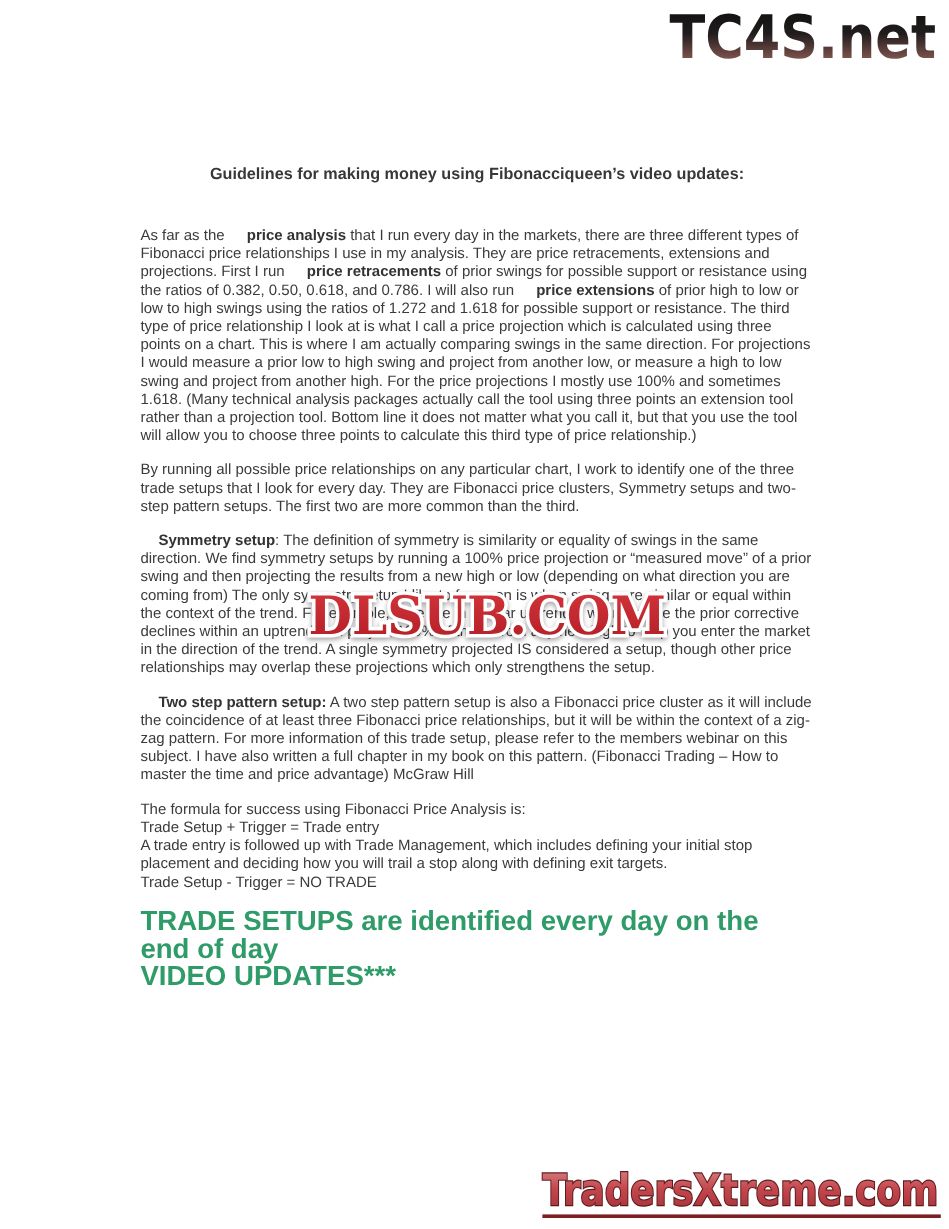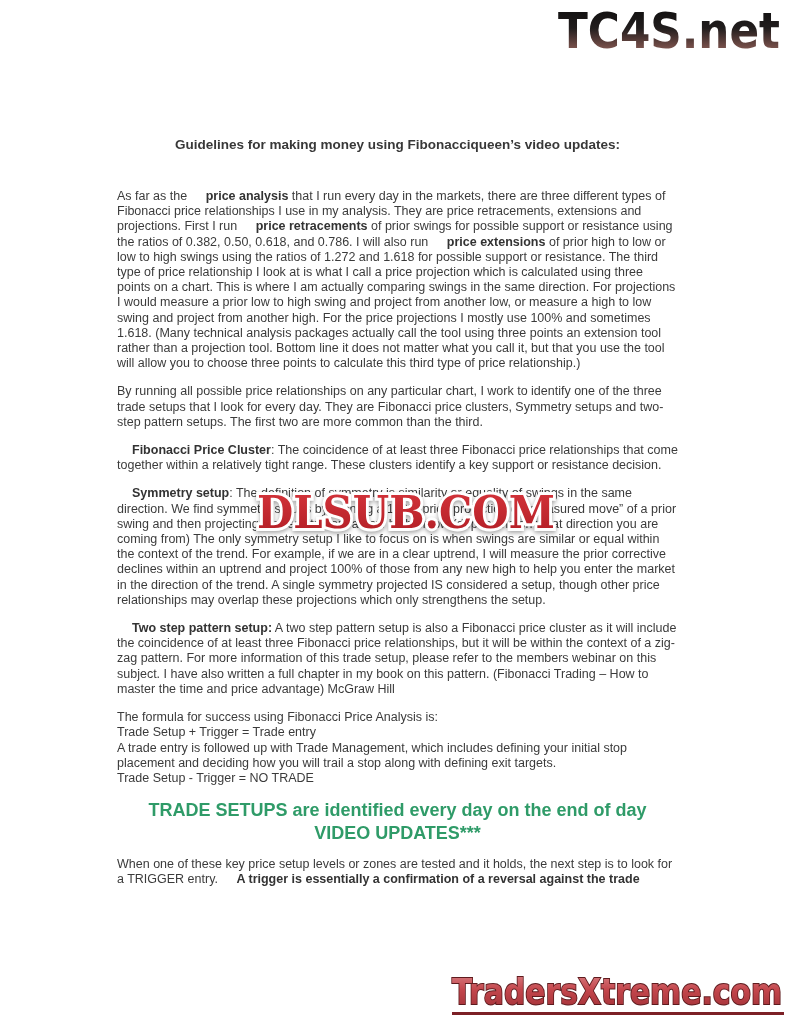--- a/index.html
+++ b/index.html
@@ -15,22 +15,22 @@
     text-align:center;font-weight:bold;font-size:13.5px;line-height:17px;
     color:#383838;margin:0 0 36px 0;
   }
   .para{
     font-size:12.5px;line-height:15.2px;color:#3b3b3b;margin:0 0 13px 0;
     text-align:left;
   }
   .para .b{font-weight:bold;color:#333333;padding-left:15px;}
   .prewrap{white-space:pre-wrap;}
   .green-heading{
-    font-size:18px;line-height:23px;font-weight:bold;color:#2f9b68;
-    margin:1px 0 12px 0;white-space:pre-line;text-align:center;
+    font-size:23px;line-height:23px;font-weight:bold;color:#2f9b68;
+    margin:1px 0 12px 0;white-space:pre-line;
   }
   .watermark{
     position:absolute;left:246px;top:479px;width:322px;height:60px;
     filter:drop-shadow(0 2px 2px rgba(0,0,0,0.35));
     pointer-events:none;
   }
   .bottom-logo{
     position:absolute;left:442px;top:968px;width:348px;height:52px;
     filter:drop-shadow(0 0 1px #ffffff) drop-shadow(0 0 1.5px #ffffff);
   }
@@ -54,35 +54,33 @@
 
   <div class="content">
     <div class="title">
       <div>Guidelines for making money using Fibonacciqueen’s video updates:</div>
     </div>
 
     <p class="para"><span>As far as the </span><span class="b">price analysis</span><span> that I run every day in the markets, there are three different types of Fibonacci price relationships I use in my analysis. They are price retracements, extensions and projections. First I run </span><span class="b">price retracements</span><span> of prior swings for possible support or resistance using the ratios of 0.382, 0.50, 0.618, and 0.786.  I will also run </span><span class="b">price extensions</span><span> of prior high to low or low to high swings using the ratios of 1.272 and 1.618 for possible support or resistance. The third type of price relationship I look at is what I call a price projection which is calculated using three points on a chart. This is where I am actually comparing swings in the same direction. For projections I would measure a prior low to high swing and project from another low, or measure a high to low swing and project from another high. For the price projections I mostly use 100% and sometimes 1.618. (Many technical analysis packages actually call the tool using three points an extension tool rather than a projection tool. Bottom line it does not matter what you call it, but that you use the tool will allow you to choose three points to calculate this third type of price relationship.)</span></p>
 
     <p class="para"><span>By running all possible price relationships on any particular chart, I work to identify one of the three trade setups that I look for every day. They are Fibonacci price clusters, Symmetry setups and two-step pattern setups. The first two are more common than the third.</span></p>
 
-    <p class="para"><span class="b">Fibonacci Price Cluster</span><span>:  The coincidence of at least three Fibonacci price relationships that come together within a relatively tight range. These clusters identify a key support or resistance decision.</span></p>
 
     <p class="para"><span class="b">Symmetry setup</span><span>:   The </span><span>definition of symmetry is similarity or equality of </span><span>swings in the same direction.  We find symmetry setups by running a 100% price projection or “measured move” of a prior swing and then projecting the results from a new high or low (depending on what direction you are coming from) The only symmetry setup I like to focus on is when swings are similar or equal within the context of the trend.  For example, if we are in a clear uptrend, I will measure the prior corrective declines within an uptrend and project 100% of those from any new high to help you enter the market in the direction of the trend. A single symmetry projected IS considered a setup, though other price relationships may overlap these projections which only strengthens the setup.</span></p>
 
     <p class="para"><span class="b">Two step pattern setup:</span><span>  A two step pattern setup is also a Fibonacci price cluster as it will include the coincidence of at least three Fibonacci price relationships, but it will be within the context of a zig-zag pattern.  For more information of this trade setup, please refer to the members webinar on this subject.  I have also written a full chapter in my book on this pattern. (Fibonacci Trading – How to master the time and price advantage)  McGraw Hill</span></p>
 
     <p class="para prewrap"><span>The formula for success using Fibonacci Price Analysis is:
 Trade Setup + Trigger = Trade entry
 A trade entry is followed up with Trade Management, which includes defining your initial stop placement and deciding how you will trail a stop along with defining exit targets.
 Trade Setup - Trigger = NO TRADE</span></p>
 
     <h2 class="green-heading">TRADE SETUPS are identified every day on the end of day
 VIDEO UPDATES***</h2>
 
-    <p class="para"><span>When one of these key price setup levels or zones are tested and it holds, the next step is to look for a TRIGGER entry. </span><span class="b">A trigger is essentially a confirmation of a reversal against the trade</span></p>
   </div>
 
   <svg class="watermark" viewBox="0 0 322 60" xmlns="http://www.w3.org/2000/svg">
     <defs>
       <linearGradient id="gDl" x1="0" y1="0" x2="0" y2="1">
         <stop offset="0%" stop-color="#d6353c"></stop>
         <stop offset="100%" stop-color="#b01d24"></stop>
       </linearGradient>
     </defs>
     <text x="11" y="49" font-family="DejaVu Serif, serif" font-size="44" font-weight="bold" fill="url(#gDl)" stroke="#ffffff" stroke-width="6" paint-order="stroke" textLength="298" lengthAdjust="spacingAndGlyphs">DLSUB.COM</text>

